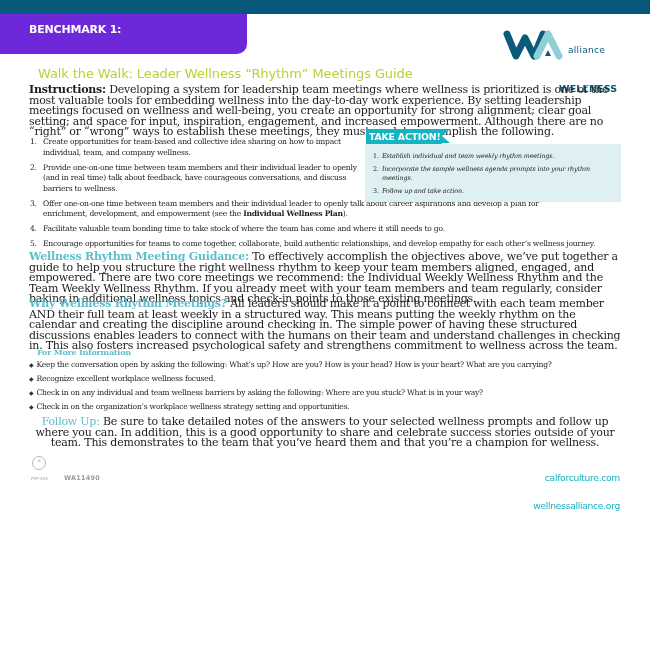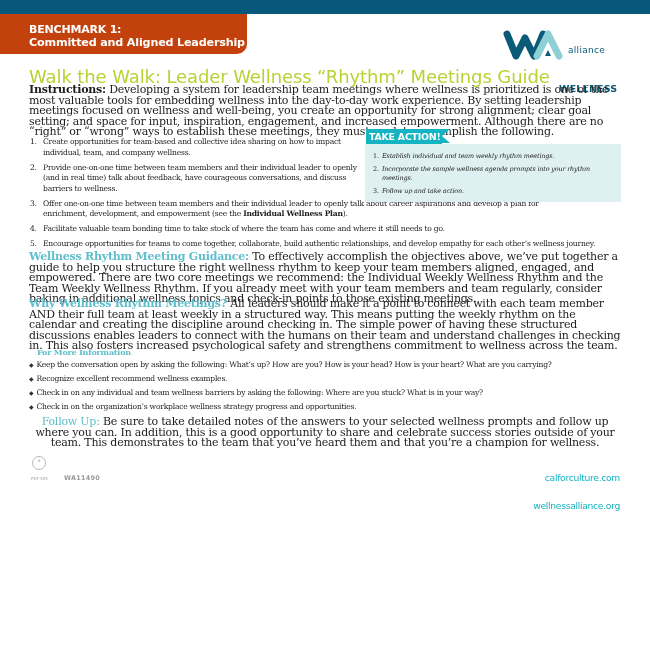--- a/index.html
+++ b/index.html
@@ -1,25 +1,25 @@
 <!DOCTYPE html>
 <html><head>
 <meta charset="utf-8">
 <style>
   html, body { margin: 0; padding: 0; background: #ffffff; }
   body { width: 650px; height: 650px; position: relative; overflow: hidden; font-family: "DejaVu Serif", serif; color: #1d1d1d; }
   .topbar { position: absolute; left: 0; top: 0; width: 650px; height: 14px; background: #07587a; }
-  .bench { position: absolute; left: 0; top: 14px; width: 247px; height: 40px; background: #c2410c; border-bottom-right-radius: 10px; color: #fff; font-family: "DejaVu Sans", sans-serif; font-weight: bold; font-size: 11.2px; line-height: 13px; box-sizing: border-box; padding: 9px 0 0 29px; }
+  .bench { position: absolute; left: 0; top: 14px; width: 247px; height: 40px; background: #6d28d9; border-bottom-right-radius: 10px; color: #fff; font-family: "DejaVu Sans", sans-serif; font-weight: bold; font-size: 11.2px; line-height: 13px; box-sizing: border-box; padding: 9px 0 0 29px; }
   .bench div { white-space: nowrap; letter-spacing: -0.2px; }
   .bench .l1 { font-size: 11px; }
   .logo { position: absolute; left: 503px; top: 28px; width: 120px; height: 34px; }
   .logo svg { position: absolute; left: 0; top: 0; }
   .logo .w1 { position: absolute; left: 56px; top: 7px; font-family: "DejaVu Sans", sans-serif; font-weight: bold; font-size: 9.5px; color: #0b5b78; letter-spacing: 0.2px; margin-top: 48px; }
   .logo .w2 { position: absolute; left: 65px; top: 17px; font-family: "DejaVu Sans", sans-serif; font-size: 9px; color: #0b5b78; letter-spacing: 0.3px; }
-  .title { position: absolute; left: 29px; top: 66px; font-family: "DejaVu Sans", sans-serif; font-size: 18px; color: #b9d233; white-space: nowrap; letter-spacing: -0.1px; }
+  .title { position: absolute; left: 38px; top: 66px; font-family: "DejaVu Sans", sans-serif; font-size: 13px; color: #b9d233; white-space: nowrap; letter-spacing: -0.1px; }
   .para { position: absolute; left: 29px; width: 592px; font-size: 11px; line-height: 10.6px; letter-spacing: -0.22px; }
   .para b { font-weight: bold; }
   .lbl { color: #5fbecb; font-weight: bold; }
   .lbl-plain { color: #5fbecb; }
   .olist { position: absolute; left: 29px; margin: 0; padding: 0; list-style: none; font-size: 7.6px; line-height: 10.6px; letter-spacing: -0.22px; }
   .olist li { position: relative; padding-left: 14px; margin-bottom: 4.4px; text-indent: 0; }
   .olist li .n { position: absolute; left: 1px; top: 0; }
   .olist li .t { display: block; padding-left: 0; }
   .action { position: absolute; left: 365px; top: 144px; width: 256px; height: 58px; background: #def0f1; }
   .action-tag { position: absolute; left: 366px; top: 129px; height: 15px; width: 73px; background: #14b4c2; color: #fff; font-family: "DejaVu Sans", sans-serif; font-weight: bold; font-size: 9.4px; line-height: 15px; padding-left: 3px; letter-spacing: -0.2px; }
@@ -38,21 +38,20 @@
   .links { position: absolute; right: 30px; top: 457px; text-align: right; font-family: "DejaVu Sans", sans-serif; font-size: 9.2px; line-height: 13.5px; color: #16b3c2; letter-spacing: -0.3px; }
   .links div { white-space: nowrap; margin-top: 14px; }
 </style>
 </head>
 <body>
 
 <div class="topbar"></div>
 
 <div class="bench">
   <div class="l1">BENCHMARK 1:</div>
-  <div>Committed and Aligned Leadership</div>
 </div>
 
 <div class="logo">
   <svg width="60" height="34" viewBox="0 0 60 34">
     <path d="M4 6 L13 28 L22 10 L31 28 L40 6" fill="none" stroke="#0b5b78" stroke-width="7" stroke-linecap="round" stroke-linejoin="round"></path>
     <path d="M34 28 L45 6 L56 28" fill="none" stroke="#8fcfd6" stroke-width="7" stroke-linecap="round" stroke-linejoin="round"></path>
     <path d="M42 28 L45 22 L48 28 Z" fill="#0b5b78"></path>
   </svg>
   <span class="w1">WELLNESS</span>
   <span class="w2">alliance</span>
@@ -100,23 +99,23 @@
   <span class="lbl">Wellness Rhythm Meeting Guidance:</span><span> To effectively accomplish the objectives above, we’ve put together a guide to help you structure the right wellness rhythm to keep your team members aligned, engaged, and empowered. There are two core meetings we recommend: the Individual Weekly Wellness Rhythm and the Team Weekly Wellness Rhythm. If you already meet with your team members and team regularly, consider baking in additional wellness topics and check-in points to those existing meetings.</span>
 </div>
 
 <div class="para" style="top:299px;">
   <span class="lbl">Why Wellness Rhythm Meetings?</span><span> All leaders should make it a point to connect with each team member AND their full team at least weekly in a structured way. This means putting the weekly rhythm on the calendar and creating the discipline around checking in. The simple power of having these structured discussions enables leaders to connect with the humans on their team and understand challenges in checking in. This also fosters increased psychological safety and strengthens commitment to wellness across the team.</span>
 </div>
 
 <div class="fmi">For More Information</div>
 <ul class="blist" style="top:360px;">
   <li><span class="dot">◆</span><span>Keep the conversation open by asking the following: What’s up? How are you? How is your head? How is your heart? What are you carrying?</span></li>
-  <li><span class="dot">◆</span><span>Recognize excellent recommend wellness examples.</span></li>
+  <li><span class="dot">◆</span><span>Recognize excellent workplace wellness focused.</span></li>
   <li><span class="dot">◆</span><span>Check in on any individual and team wellness barriers by asking the following: Where are you stuck? What is in your way?</span></li>
-  <li><span class="dot">◆</span><span>Check in on the organization’s workplace wellness strategy progress and opportunities.</span></li>
+  <li><span class="dot">◆</span><span>Check in on the organization’s workplace wellness strategy setting and opportunities.</span></li>
 </ul>
 
 <div class="para" style="top:417px;text-align:center;">
   <span class="lbl-plain">Follow Up:</span><span> Be sure to take detailed notes of the answers to your selected wellness prompts and follow up where you can. In addition, this is a good opportunity to share and celebrate success stories outside of your team. This demonstrates to the team that you’ve heard them and that you’re a champion for wellness.</span>
 </div>
 
 <div class="footer-left">
   <div class="recycle">♻</div>
   <div class="pdfcode">PDF-535</div>
   <div class="wacode">WA11490</div>

